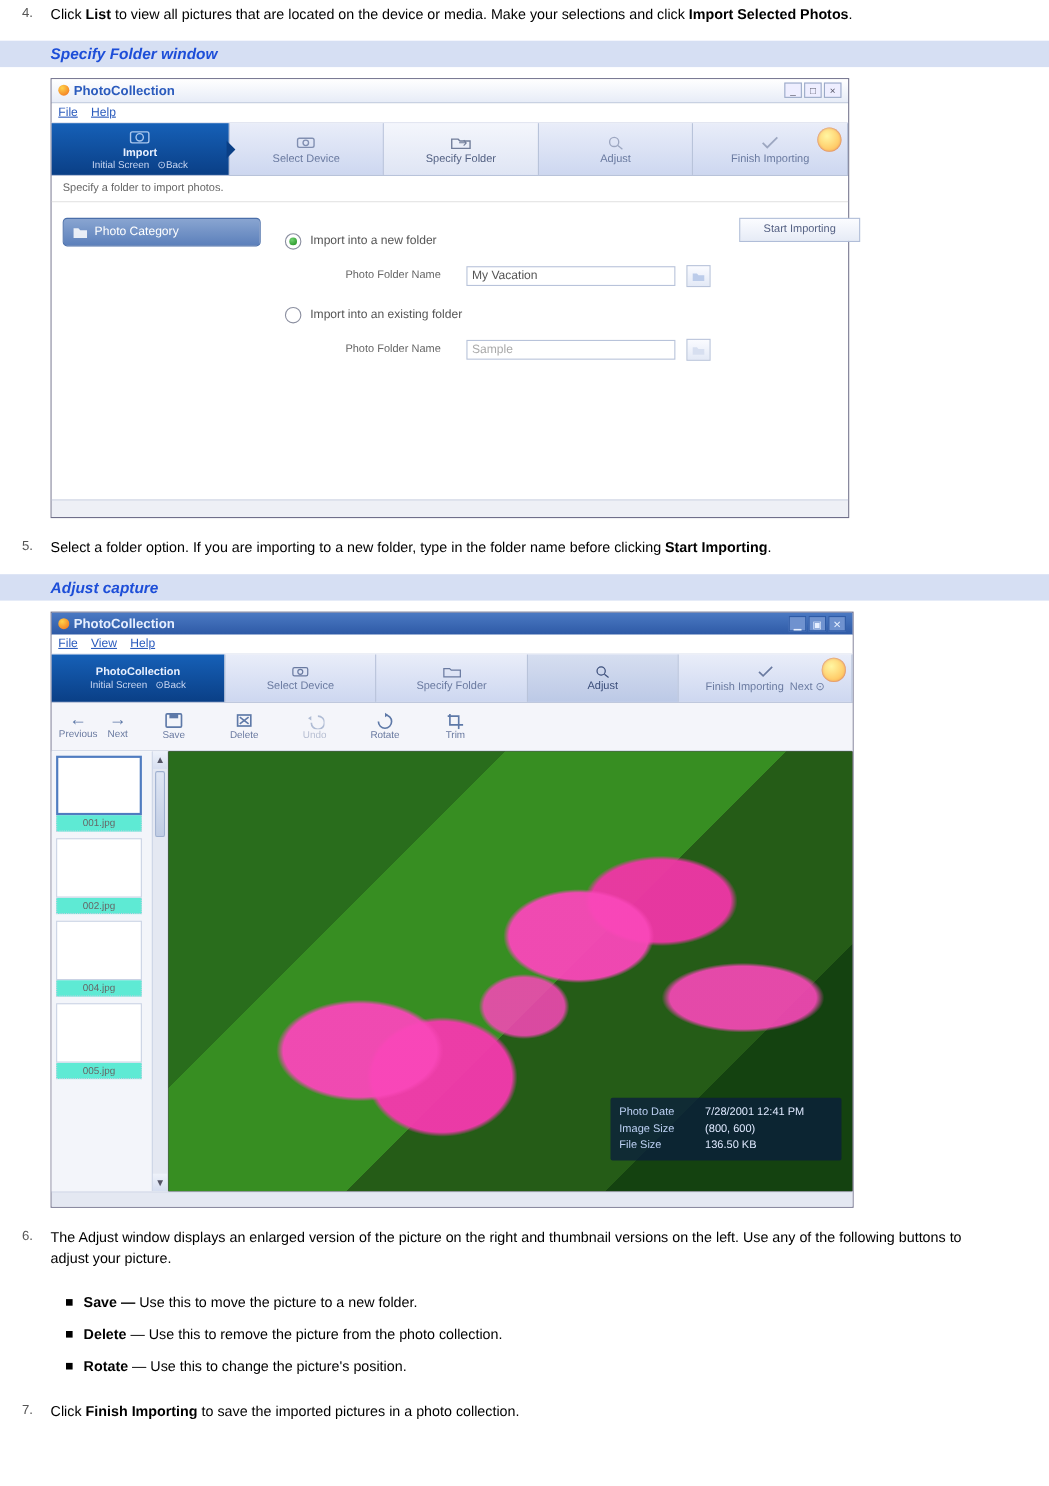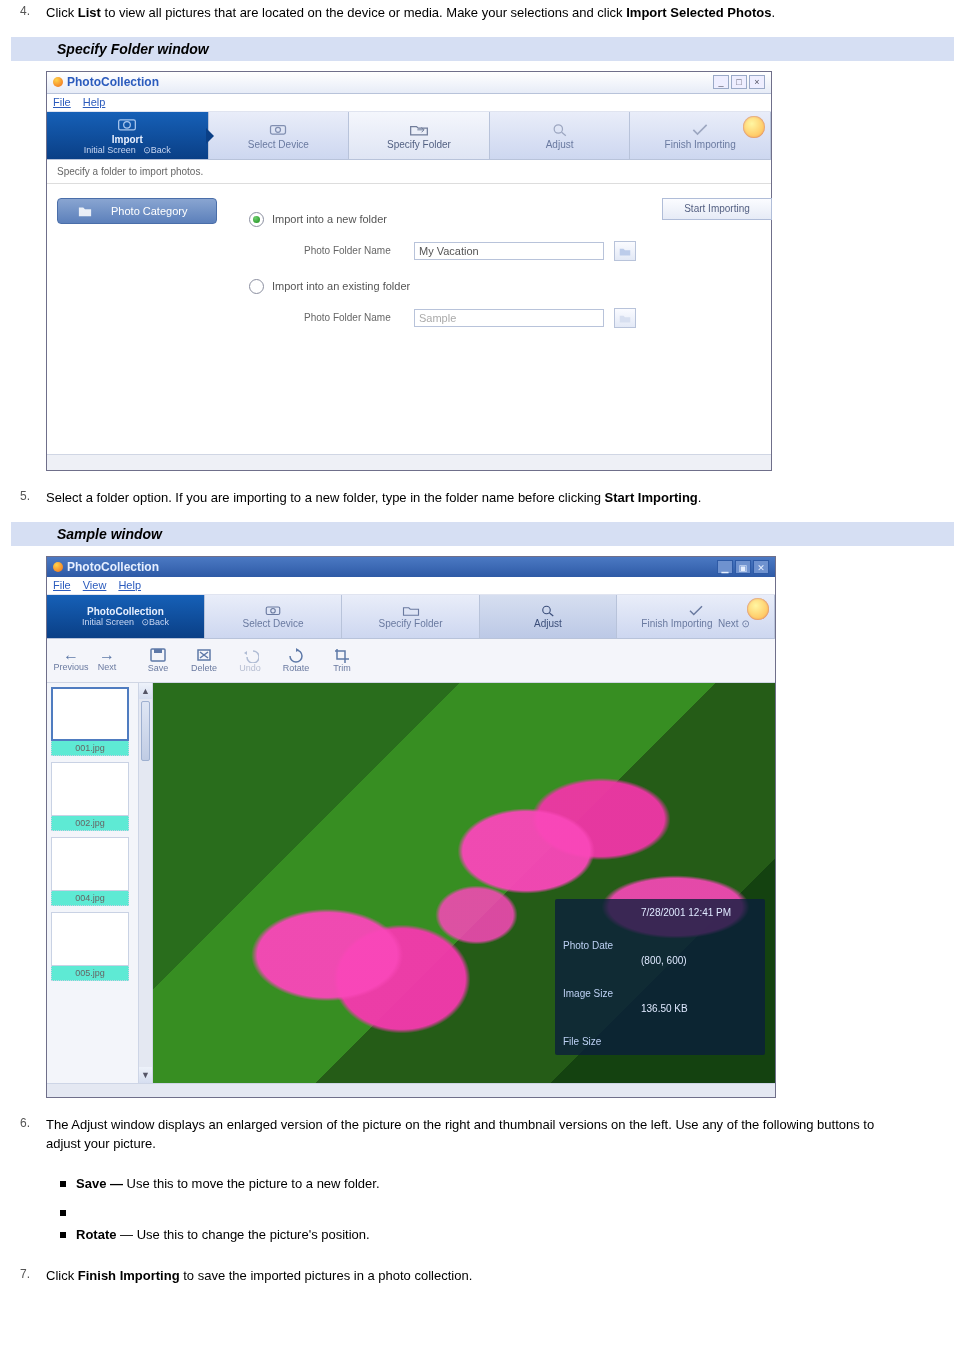--- a/index.html
+++ b/index.html
@@ -8,26 +8,26 @@
 
   .content { width: 954px; }
 
   .step { display: flex; align-items: flex-start; padding: 4px 46px 8px 20px; }
   .step-num { width: 26px; flex: 0 0 26px; color: #555; font-size: 12px; text-align: left; }
   .step-body { flex: 1; line-height: 1.45; }
   .step-body .bold { font-weight: bold; }
 
   .section-title {
     background: #D6DFF3;
-    color: #000000;
+    color: #1d4ed8;
     font-style: italic;
     font-weight: bold;
     padding: 4px 8px 4px 46px;
     font-size: 14px;
-    margin: 6px 0 10px 11px;
+    margin: 6px 0 10px 0;
   }
 
   
   .app1 {
     width: 726px; margin: 0 0 14px 46px;
     border: 1px solid #6f6f8a; background: #F3F3F3;
     font-family: Tahoma, Verdana, sans-serif; font-size: 11px; color: #555;
   }
   .app1 .titlebar {
     display: flex; align-items: center; justify-content: space-between;
@@ -53,23 +53,23 @@
   .stepbar1 .seg.current { background: linear-gradient(#f4f6fc,#dfe5f4); color:#536183; }
   .stepbar1 .seg .sub { font-size:9px; color: #c8d6f2; }
   .stepbar1 .arrow { position:absolute; right:-6px; top:16px; width:0; height:0; border-top:8px solid transparent; border-bottom:8px solid transparent; border-left:8px solid #0a3f86; z-index:2;}
   .gear { width:22px; height:22px; position:absolute; right:6px; top:4px; border-radius:50%; background: radial-gradient(circle at 40% 35%, #fff6a2, #ffb347); box-shadow: inset 0 0 2px #b57;}
 
   .app1 .hint { padding:6px 10px; background:#fff; border-bottom:1px solid #ddd; color:#666; font-size:10px; }
 
   .app1 .body { display:flex; min-height: 270px; background:#fff; }
   .catpane { width: 190px; padding: 14px 10px; }
   .catpane .cat-btn {
-    display:flex; align-items:center; gap:19px; width: 160px; height: 26px;
+    display:flex; align-items:center; gap:6px; width: 180px; height: 26px;
     background: linear-gradient(#89a5d1,#5c80bb); color:#fff; font-size:11px;
-    border-radius:4px; padding:0 20px; border:1px solid #4a6ea9;
+    border-radius:4px; padding:0 8px; border:1px solid #4a6ea9;
   }
   .formpane { flex:1; padding: 20px 16px; }
   .formpane .opt { display:flex; align-items:center; gap:8px; margin: 8px 0 14px 6px; color:#555; }
   .formpane .radio { width:15px; height:15px; border:1px solid #8b8fa0; border-radius:50%; display:inline-flex; align-items:center; justify-content:center; background:#fff;}
   .formpane .radio.sel::after { content:""; width:7px; height:7px; background: radial-gradient(circle at 35% 30%, #6fd06f, #1b8c1b); border-radius:50%; display:block; }
   .formpane .row { display:flex; align-items:center; gap:10px; margin: 0 0 18px 24px; }
   .formpane .row label { font-size:10px; color:#666; width:100px;margin-left:37px; }
   .formpane .row input { width: 190px; height:18px; border:1px solid #b8c3da; background:#fff; font-size:11px; padding:0 4px; color:#555;}
   .formpane .row input.disabled { color:#aaa; }
   .formpane .row .browse { width:22px; height:20px; border:1px solid #b8c3da; background:linear-gradient(#fafbff,#e3e9f6); display:flex; align-items:center; justify-content:center;}
@@ -103,21 +103,21 @@
   .stepbar2 .seg.active { background:linear-gradient(#1660b7,#0a3f86); color:#e8f0ff; }
   .stepbar2 .seg.currentA { background:linear-gradient(#d6def0,#bcc9e6); color:#3b4e7a; }
   .stepbar2 .gear { right:6px; top:3px; }
 
   .toolbar2 {
     display:flex; align-items:center; height:44px; background:#f4f5fa; border-bottom:1px solid #d0d6e4; padding:0 8px;
   }
   .toolbar2 .nav { display:flex; gap:4px; margin-right:14px; }
   .toolbar2 .nav .nbtn { width:32px; display:flex; flex-direction:column; align-items:center; font-size:9px; color:#6a7aa0;}
   .toolbar2 .nav .nbtn .ar { font-size:16px; line-height:14px; color:#5e79a8;}
-  .toolbar2 .actions { display:flex; gap:4px; }
+  .toolbar2 .actions { display:flex; gap:22px; }
   .toolbar2 .actions .abtn { width:42px; display:flex; flex-direction:column; align-items:center; font-size:9px; color:#6a7aa0;}
   .toolbar2 .actions .abtn .ai { width:20px; height:16px; display:flex; align-items:center; justify-content:center; }
   .toolbar2 .actions .abtn.dis { opacity:.45; }
 
   .app2 .body { display:flex; height: 400px; background:#fff; }
   .thumbs { width: 106px; background:#f3f5fa; border-right:1px solid #d0d6e4; overflow:hidden; position:relative;}
   .thumbs .scrollbar { position:absolute; right:0; top:0; bottom:0; width:14px; background:#e4e8f2; border-left:1px solid #cdd5e6;}
   .thumbs .scrollbar .thumb { position:absolute; left:2px; right:2px; top:18px; height:60px; background:linear-gradient(#dfe6f4,#c0cce4); border:1px solid #9eb0d0; border-radius:2px;}
   .thumbs .scrollbar .arr { position:absolute; left:0; right:0; height:16px; background:linear-gradient(#eef2fa,#d6def0); display:flex; align-items:center; justify-content:center; font-size:9px; color:#556;}
   .thumbs .scrollbar .arr.up{top:0;} .thumbs .scrollbar .arr.dn{bottom:0;}
@@ -127,21 +127,21 @@
   .thumbs .titem.sel .tmb { border:2px solid #4f7cc0; }
   .thumbs .titem .cap { font-size:9px; color:#666; text-align:center; padding:2px 0; border:1px dotted #c9d2e4; border-top:none; background:#5eead4;}
   .viewer { flex:1; position:relative; overflow:hidden; background:#111; }
   .viewer .photo { position:absolute; inset:0; }
   .viewer .info {
     position:absolute; right:10px; bottom:28px; width:210px;
     background: rgba(10,30,60,.78); color:#dfe9ff; font-size:10px;
     padding:6px 8px; border-radius:2px; line-height:1.5;
   }
   .viewer .info .row { display:flex; gap:8px; }
-  .viewer .info .k { width:70px; color:#bdd1f4;margin-top:33px; }
+  .viewer .info .k { width:70px; color:#bdd1f4; }
   .app2 .statusbar { height:14px; background:#e4e8f2; border-top:1px solid #cdd5e6; }
 
   
   .tmb1 { background: linear-gradient(#9fc3e8 0 40%, #d9b37a 40% 100%); }
   .tmb2 { background: linear-gradient(#a9cfef 0 55%, #2b6da8 55% 100%); }
   .tmb3 { background: linear-gradient(#cfe7fb 0 40%, #d9bf5a 40% 100%); }
   .tmb4 { background: linear-gradient(#4a83b8 0 55%, #7fb0d6 55% 100%); }
   .tmb5 { background: radial-gradient(circle at 50% 50%, #e24a6c 0 40%, #2a6a2a 40% 100%); }
 
   
@@ -280,21 +280,21 @@
   <div class="statusbar"></div>
 </div>
 
 <div class="step">
   <div class="step-num">5.</div>
   <div class="step-body">
     <span>Select a folder option. If you are importing to a new folder, type in the folder name before clicking </span><span class="bold">Start Importing</span><span>.</span>
   </div>
 </div>
 
-<div class="section-title">Sample window</div>
+<div class="section-title">Adjust capture</div>
 
 <div class="app2">
   <div class="titlebar">
     <div class="ttl">
           <span class="dot"></span>
           <span>PhotoCollection</span>
         </div>
     <div class="winbtns">
       <span>▁</span><span>▣</span><span>✕</span>
     </div>
@@ -449,20 +449,21 @@
   <div class="step-body">The Adjust window displays an enlarged version of the picture on the right and thumbnail versions on the left. Use any of the following buttons to adjust your picture.</div>
 </div>
 
 <div class="bullets">
   <div class="bitem">
         <div class="sq"></div>
         <div><span class="bold">Save —</span><span> Use this to move the picture to a new folder.</span></div>
       </div>
   <div class="bitem">
         <div class="sq"></div>
+        <div><span class="bold">Delete</span><span> — Use this to remove the picture from the photo collection.</span></div>
       </div>
   <div class="bitem">
         <div class="sq"></div>
         <div><span class="bold">Rotate</span><span> — Use this to change the picture's position.</span></div>
       </div>
 </div>
 
 <div class="step">
   <div class="step-num">7.</div>
   <div class="step-body">

